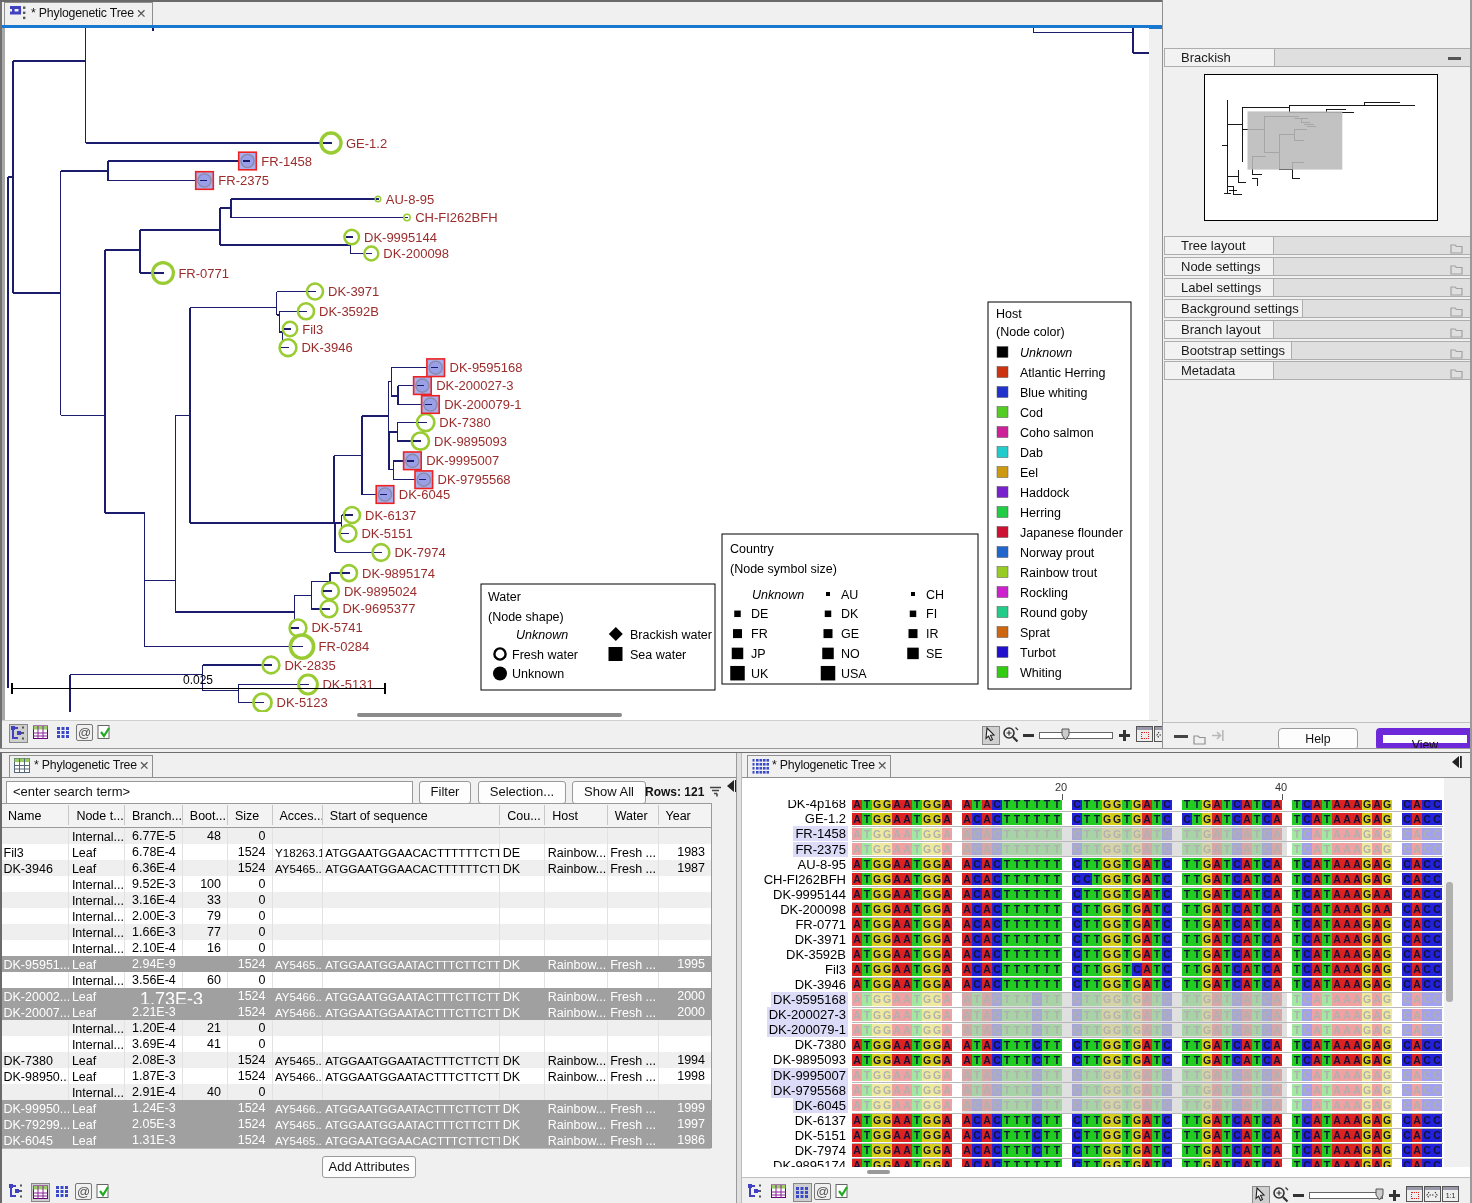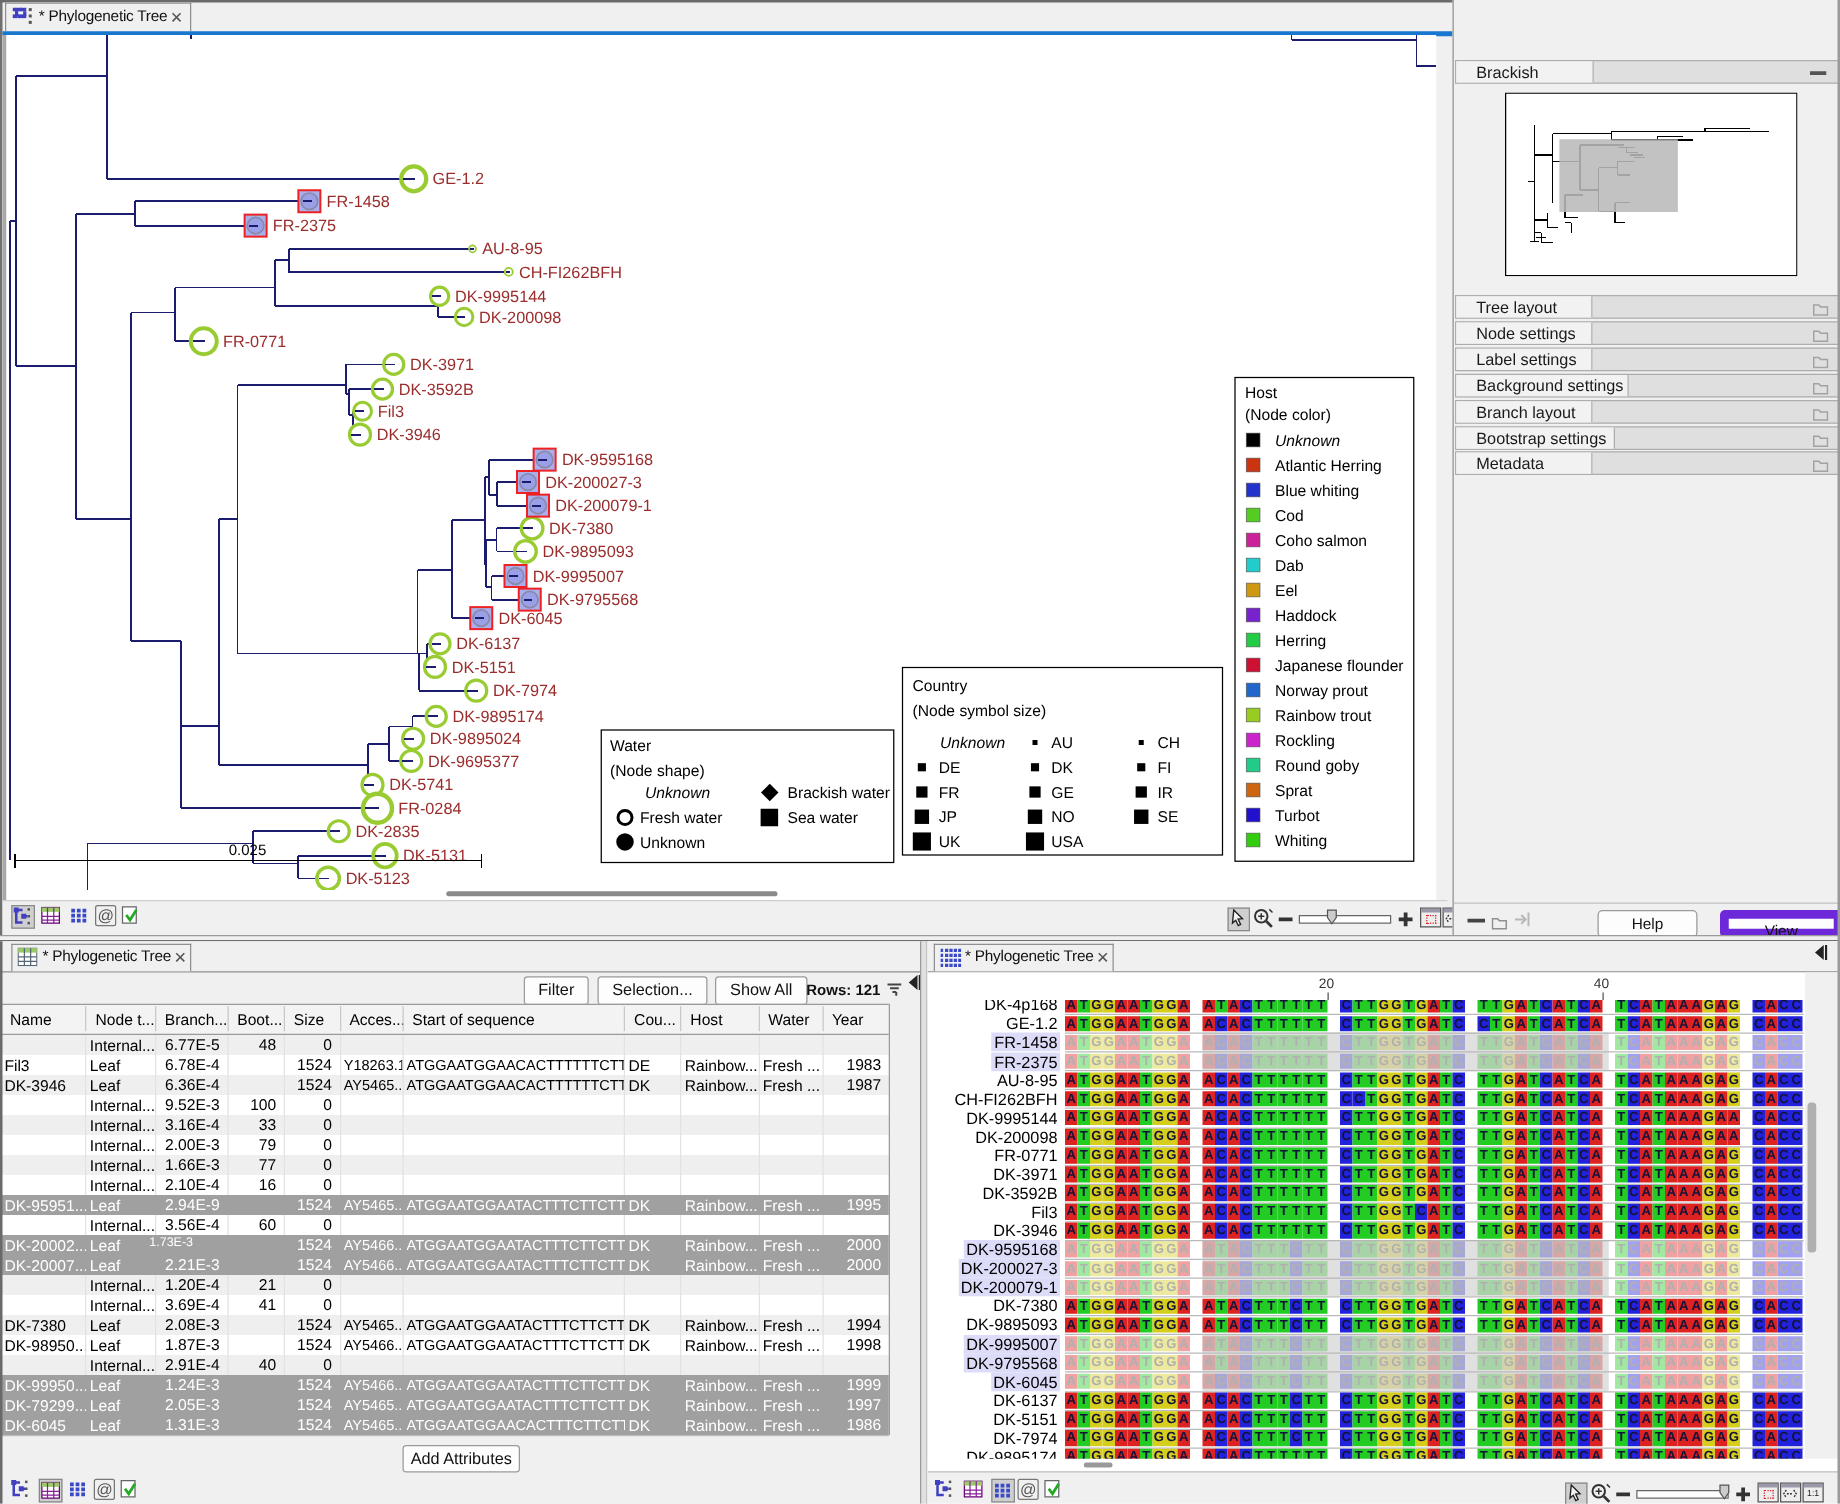--- a/index.html
+++ b/index.html
@@ -481,20 +481,21 @@
 <div style="position:absolute;left:0;top:753px;width:737px;height:450px;background:#f0f0f0">
     <div style="position:absolute;left:0;top:0;width:737px;height:24px;border-bottom:1px solid #8f8f8f"></div>
     <div style="position:absolute;left:9px;top:2px;width:144px;height:22px;background:#f0f0f0;border:1px solid #8f8f8f;border-bottom:none;box-sizing:border-box"></div>
     <div style="position:absolute;left:14px;top:5px"><svg width="16" height="15" viewBox="0 0 16 15">
         <rect x="0.5" y="0.5" width="15" height="14" fill="#fff" stroke="#567"></rect>
         <rect x="0.5" y="0.5" width="15" height="3.6" fill="#9c6"></rect>
         <path d="M0.5 7.5 h15 M0.5 11 h15 M5.5 0.5 v14 M10.5 0.5 v14" stroke="#567" fill="none"></path>
       </svg></div>
     <div style="position:absolute;left:34px;top:5px;font-size:12.3px;letter-spacing:-0.2px;color:#111">* Phylogenetic Tree</div>
     <div style="position:absolute;left:139px;top:5px;font-size:12.5px;color:#555">✕</div>
+    <div style="position:absolute;left:6px;top:28px;width:407px;height:23px;background:#fff;border:1px solid #999;box-sizing:border-box;font-size:13px;color:#111;padding:2px 0 0 6px">&lt;enter search term&gt;</div>
     <div style="position:absolute;left:419px;top:28px;width:52px;height:23px;background:#fdfdfd;border:1px solid #9a9a9a;border-radius:3px;box-sizing:border-box;font-size:13px;color:#111;text-align:center;line-height:20px">Filter</div>
     <div style="position:absolute;left:478px;top:28px;width:88px;height:23px;background:#fdfdfd;border:1px solid #9a9a9a;border-radius:3px;box-sizing:border-box;font-size:13px;color:#111;text-align:center;line-height:20px">Selection...</div>
     <div style="position:absolute;left:572px;top:28px;width:74px;height:23px;background:#fdfdfd;border:1px solid #9a9a9a;border-radius:3px;box-sizing:border-box;font-size:13px;color:#111;text-align:center;line-height:20px">Show All</div>
     <div style="position:absolute;left:645px;top:32px;font-size:12px;color:#111;font-weight:bold">Rows: 121</div>
     <svg style="position:absolute;left:709px;top:33px" width="13" height="12" viewBox="0 0 13 12">
       <path d="M1 1.5 h11 M3 4.5 h7 M5 7.5 h3" stroke="#444" stroke-width="1.6"></path>
       <path d="M8 7.5 l0 3" stroke="#444" stroke-width="1.6"></path>
     </svg>
     <div style="position:absolute;left:726px;top:26px"><svg width="11" height="14" viewBox="0 0 11 14">
         <path d="M8 1 L1 7 L8 13 z" fill="#222"></path>
@@ -686,21 +687,21 @@
       <div style="position:absolute;left:271.5px;top:0;width:1px;height:16px;background:#e2e2e2"></div>
       <div style="position:absolute;left:321.8px;top:0;width:1px;height:16px;background:#e2e2e2"></div>
       <div style="position:absolute;left:499.3px;top:0;width:1px;height:16px;background:#e2e2e2"></div>
       <div style="position:absolute;left:544.3px;top:0;width:1px;height:16px;background:#e2e2e2"></div>
       <div style="position:absolute;left:606.7px;top:0;width:1px;height:16px;background:#e2e2e2"></div>
       <div style="position:absolute;left:657.5px;top:0;width:1px;height:16px;background:#e2e2e2"></div>
     </div>
     <div style="position:absolute;left:0;top:235px;width:711px;height:16px;background:#a0a0a0;overflow:hidden">
       <div style="position:absolute;left:3.5px;top:2px;width:65.4px;font-size:12.5px;color:#fff;white-space:nowrap;overflow:hidden">DK-20002...</div>
       <div style="position:absolute;left:71.9px;top:2px;width:52.5px;font-size:12.5px;color:#fff;white-space:nowrap;overflow:hidden">Leaf</div>
-      <div style="position:absolute;left:111px;top:1px;width:51.9px;text-align:center;font-size:10px;color:#fff;white-space:nowrap">1.73E-3</div>
+      <div style="position:absolute;left:140px;top:1px;width:51.9px;text-align:center;font-size:18px;color:#fff;white-space:nowrap">1.73E-3</div>
       <div style="position:absolute;left:227px;top:1px;width:38.5px;text-align:right;font-size:12.5px;color:#fff;white-space:nowrap">1524</div>
       <div style="position:absolute;left:275px;top:2px;width:47.3px;font-size:11.6px;color:#fff;white-space:nowrap;overflow:hidden">AY5466...</div>
       <div style="position:absolute;left:325.3px;top:2px;width:174.5px;font-size:11.6px;color:#fff;white-space:nowrap;overflow:hidden">ATGGAATGGAATACTTTCTTCTTGG...</div>
       <div style="position:absolute;left:502.8px;top:2px;width:42px;font-size:12.5px;color:#fff;white-space:nowrap;overflow:hidden">DK</div>
       <div style="position:absolute;left:547.8px;top:2px;width:59.4px;font-size:12.5px;color:#fff;white-space:nowrap;overflow:hidden">Rainbow...</div>
       <div style="position:absolute;left:610.2px;top:2px;width:47.8px;font-size:12.5px;color:#fff;white-space:nowrap;overflow:hidden">Fresh ...</div>
       <div style="position:absolute;left:657.5px;top:1px;width:47.5px;text-align:right;font-size:12.5px;color:#fff;white-space:nowrap">2000</div>
     </div>
     <div style="position:absolute;left:0;top:251px;width:711px;height:16px;background:#a0a0a0;overflow:hidden">
       <div style="position:absolute;left:3.5px;top:2px;width:65.4px;font-size:12.5px;color:#fff;white-space:nowrap;overflow:hidden">DK-20007...</div>

